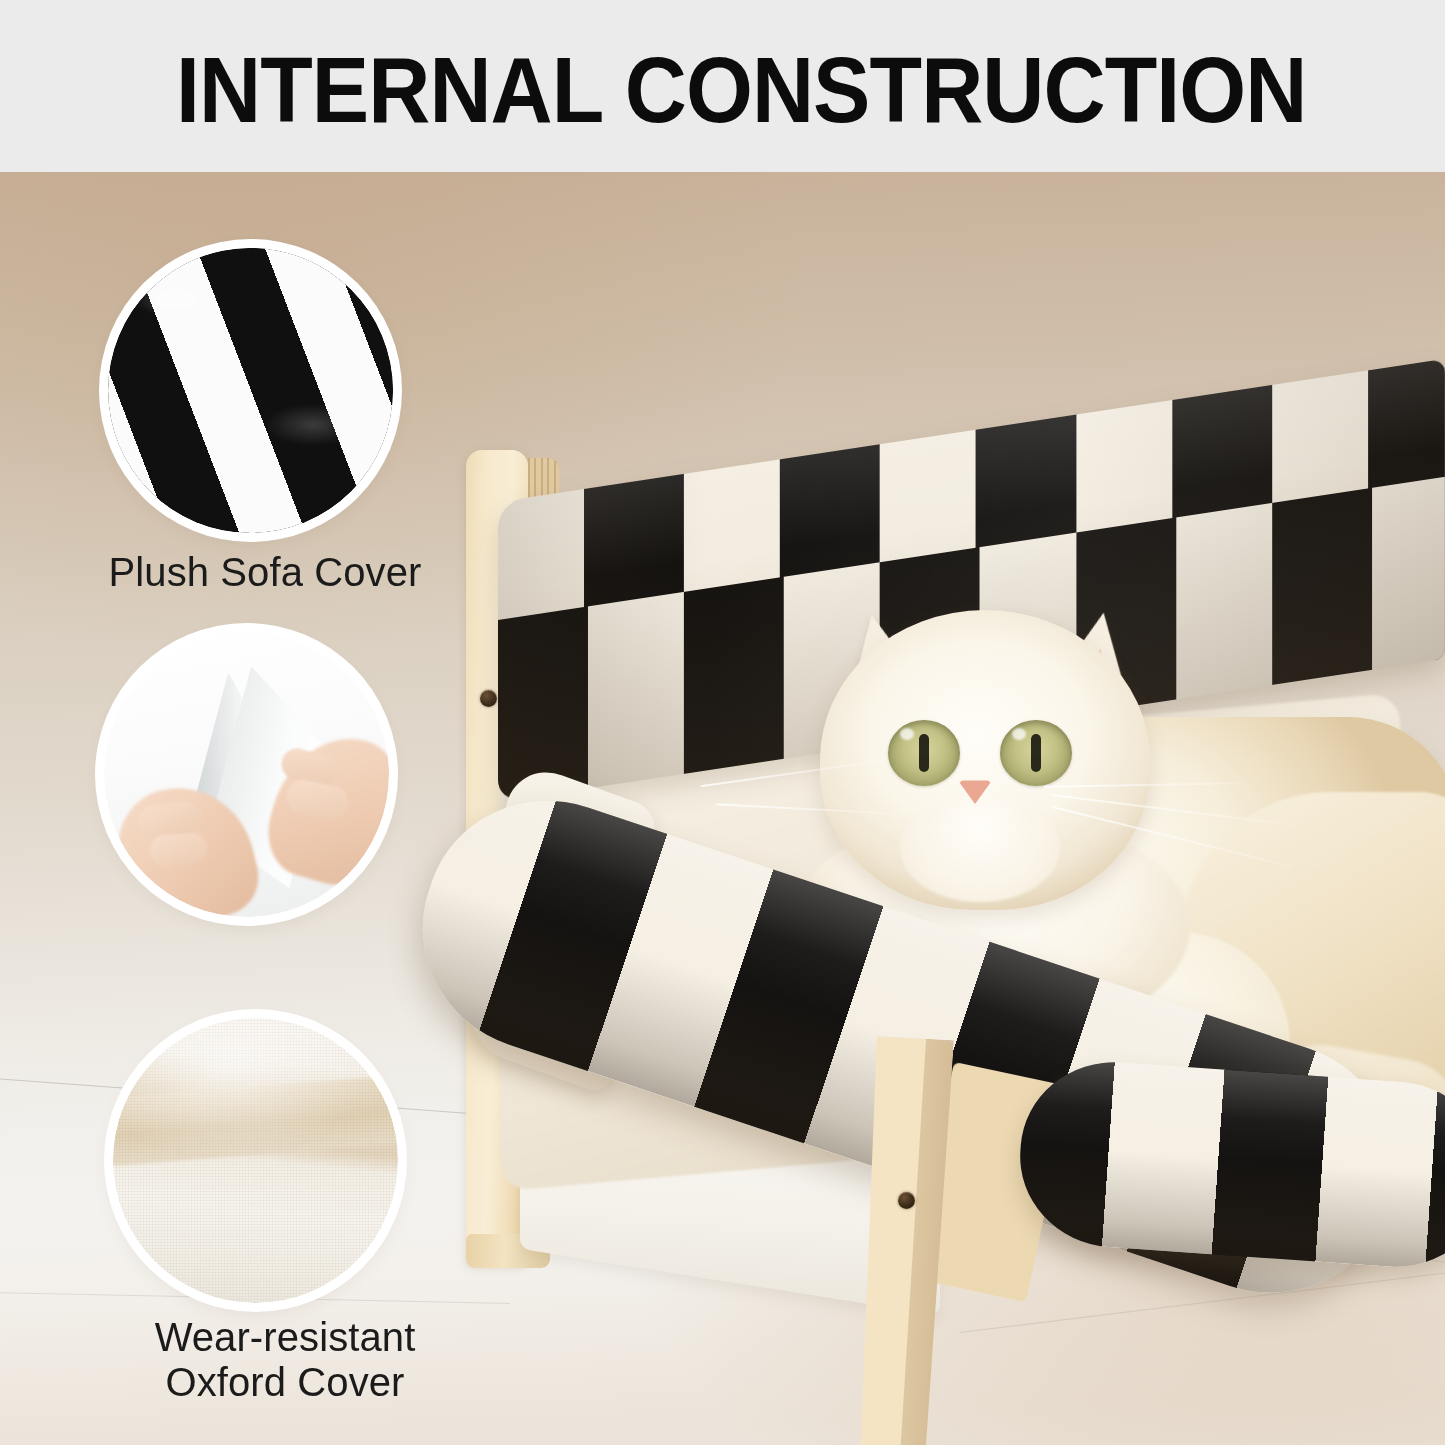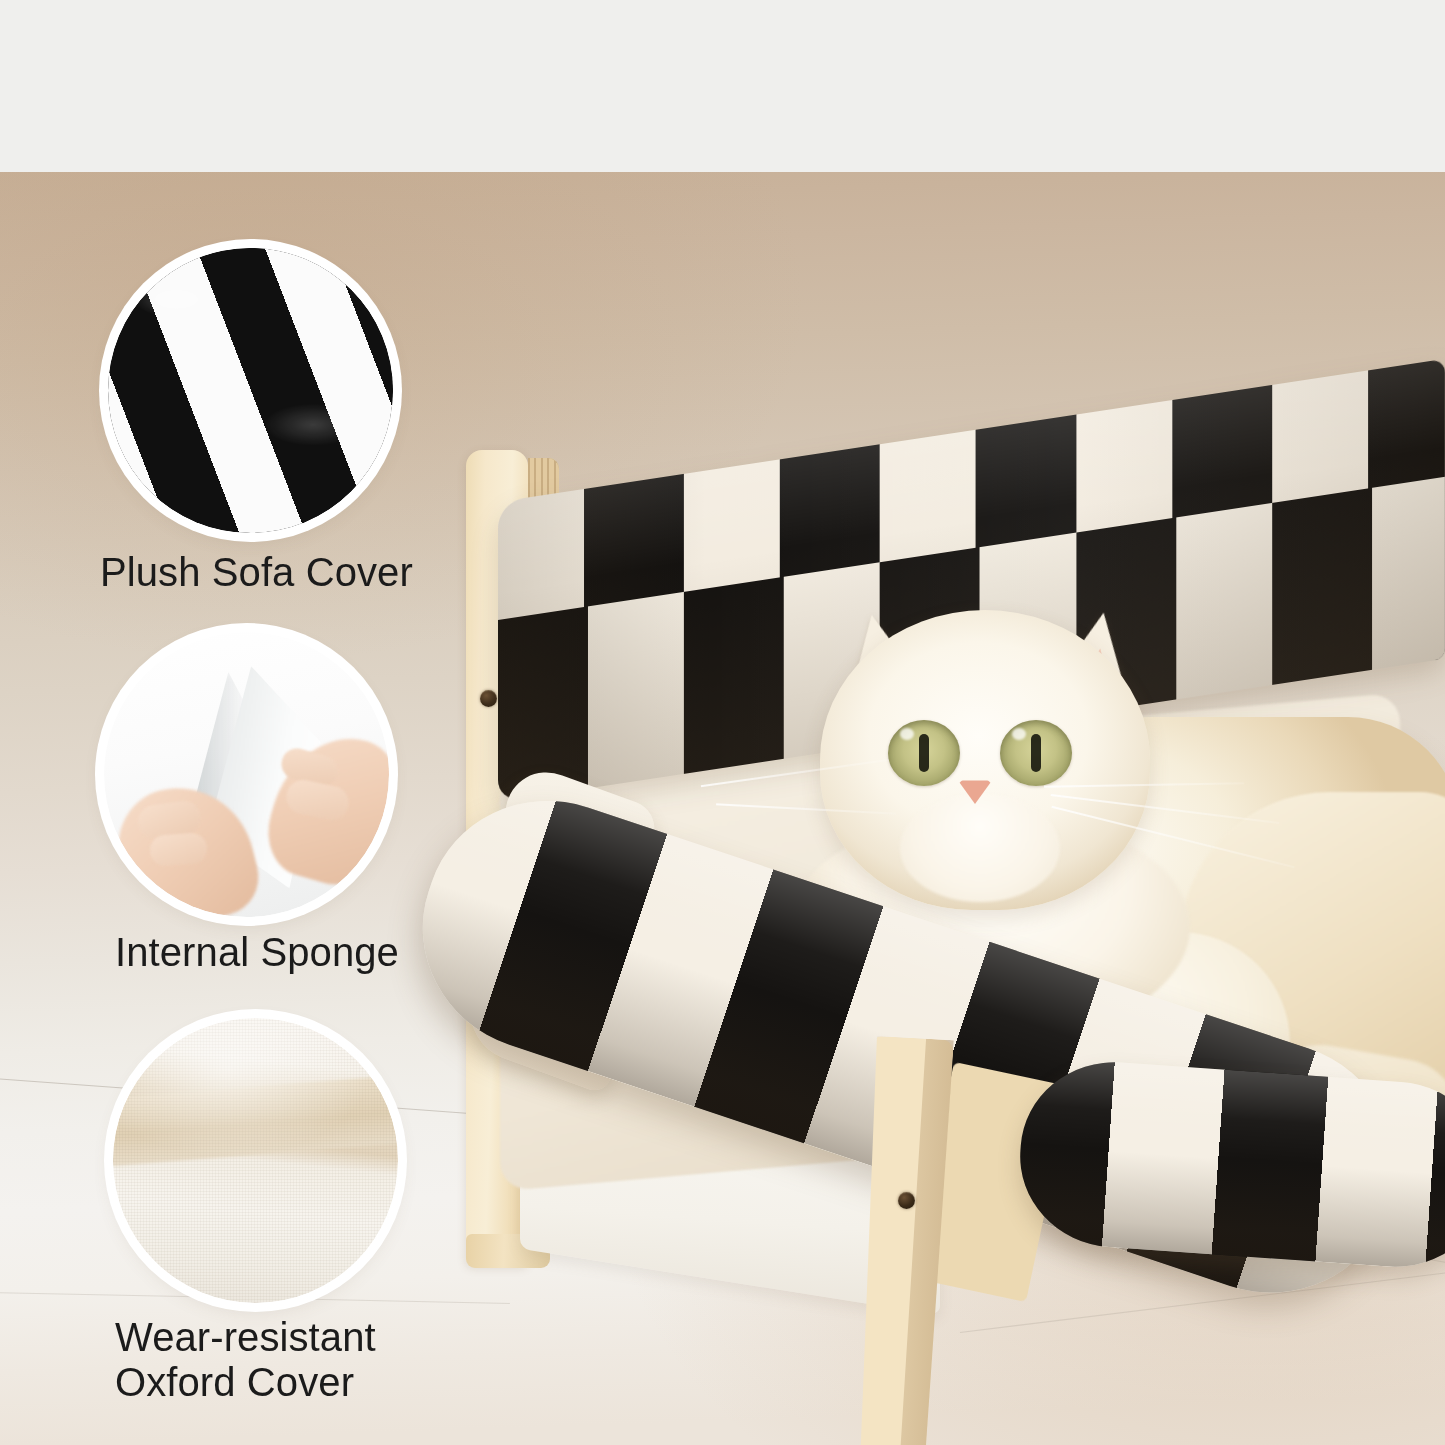--- a/index.html
+++ b/index.html
@@ -26,20 +26,21 @@
     transform-origin:left center;
     white-space:nowrap;
     font-stretch:condensed;
   }
 
   
   .photo{
     position:absolute; left:0; top:172px; width:1445px; height:1273px;
     overflow:hidden;
     background:#f97316;
+    text-align:center;
   }
   
   .scene-bg{
     position:absolute; inset:0;
     background:
       linear-gradient(178deg,
         #c7b098 0px,
         #cbb6a0 90px,
         #cfbda8 190px,
         #d4c5b3 300px,
@@ -432,20 +433,23 @@
     font-weight:400;
     letter-spacing:0.1px;
     white-space:pre-line;
   }
 </style>
 </head>
 <body>
 
 <div id="stage">
 
+  <div class="header-band">
+    <div class="header-title">INTERNAL CONSTRUCTION</div>
+  </div>
 
   <div class="photo">
     <div class="scene-bg"></div>
     <div class="scene-warm"></div>
 
     <div class="tile-seam" style="left:-20px; top:905px; width:560px; transform:rotate(4.2deg);"></div>
     <div class="tile-seam soft" style="left:560px; top:755px; width:420px; transform:rotate(2.6deg);"></div>
     <div class="tile-seam soft" style="left:1050px; top:1020px; width:420px; transform:rotate(10deg);"></div>
     <div class="tile-seam soft" style="left:960px; top:1160px; width:500px; transform:rotate(-7deg);"></div>
     <div class="tile-seam soft" style="left:-10px; top:1120px; width:520px; transform:rotate(1.2deg);"></div>
@@ -528,21 +532,20 @@
         <div class="sponge-shadow"></div>
         <div class="sponge-fold"></div>
         <div class="hand hand-l"></div>
         <div class="finger" style="left:12%; top:60%; width:22%; height:12%; transform:rotate(-8deg);"></div>
         <div class="finger" style="left:16%; top:71%; width:20%; height:11%; transform:rotate(-4deg);"></div>
         <div class="hand hand-r"></div>
         <div class="finger" style="left:62%; top:42%; width:20%; height:11%; transform:rotate(16deg);"></div>
         <div class="finger" style="left:64%; top:53%; width:22%; height:12%; transform:rotate(12deg);"></div>
       </div>
     </div>
-    <div class="callout-label" style="left:115px; top:758px; width:330px;">Internal Sponge</div>
 
     <div class="callout" style="left:113px; top:846px; width:285px; height:285px;">
       <div class="callout-media">
         <div class="oxford"></div>
         <div class="oxford-band"></div>
         <div class="oxford-weave"></div>
         <div class="oxford-shine"></div>
       </div>
     </div>
     <div class="callout-label" style="left:115px; top:1143px; width:340px;">Wear-resistant

